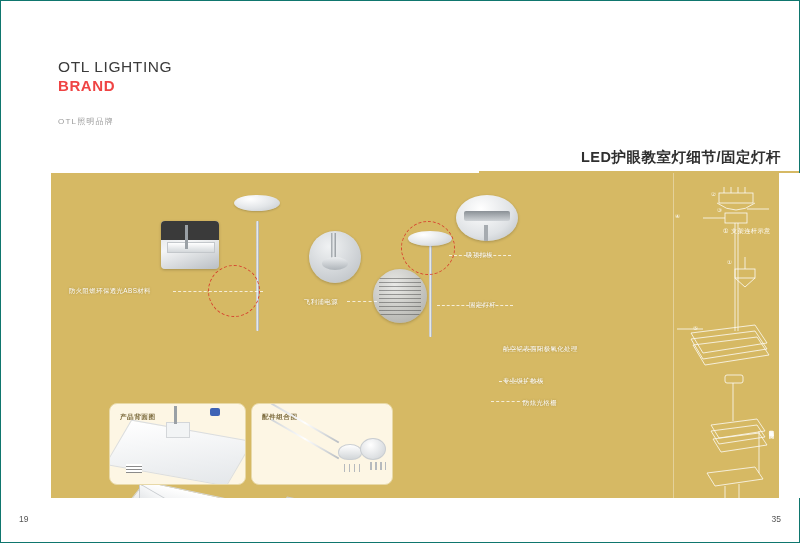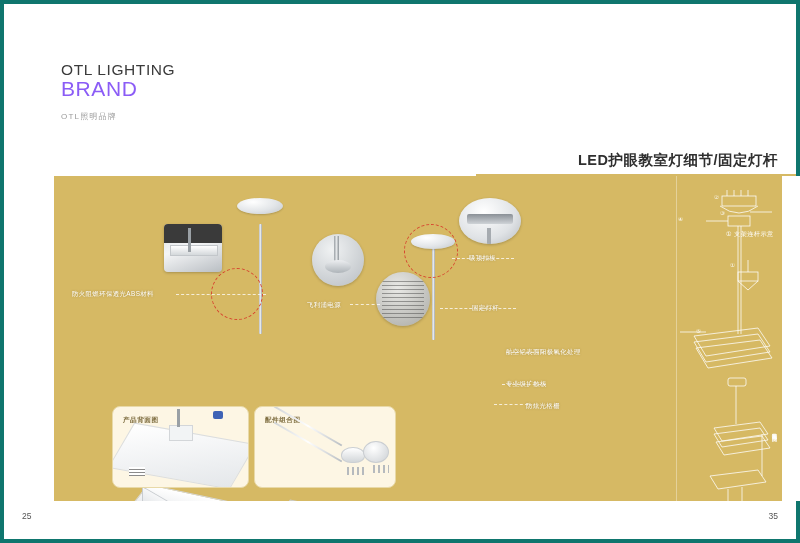--- a/index.html
+++ b/index.html
@@ -1,23 +1,23 @@
 <!DOCTYPE html>
 <html><head>
 <meta charset="utf-8">
 <style>
   html,body{margin:0;padding:0;background:#ffffff;}
   body{width:800px;height:543px;overflow:hidden;font-family:"Liberation Sans","DejaVu Sans",sans-serif;position:relative;}
-  .page{position:absolute;inset:0;background:#fff;border:4px solid #0f766e;box-sizing:border-box;}
+  .page{position:absolute;inset:0;background:#fff;border:1px solid #0f766e;box-sizing:border-box;}
 
   
   .brand{position:absolute;left:57px;top:56px;}
   .brand-line1{font-size:15.5px;letter-spacing:.6px;color:#3b3b3b;line-height:19px;font-weight:400;}
-  .brand-line2{font-size:21px;letter-spacing:.6px;color:#8b5cf6;line-height:19px;font-weight:400;}
-  .brand-cn{font-size:8px;letter-spacing:1.2px;color:#9a9a9a;margin-top:13px;}
+  .brand-line2{font-size:15px;letter-spacing:.6px;color:#ef4444;line-height:19px;font-weight:700;}
+  .brand-cn{font-size:8px;letter-spacing:1.2px;color:#9a9a9a;margin-top:21px;}
 
   .sec{position:absolute;left:57px;top:116px;}
   .sec-cn{font-size:19px;font-weight:700;color:#c9a23f;letter-spacing:2px;display:inline-block;vertical-align:middle;}
   .chev{display:inline-block;vertical-align:middle;margin-left:6px;color:#c9a23f;font-size:17px;letter-spacing:-3px;font-weight:700;}
   .sec-en{font-size:10.5px;letter-spacing:1.1px;color:#c9a23f;margin-top:5px;}
 
   .rtitle{position:absolute;right:18px;top:147px;font-size:14.5px;font-weight:700;color:#2f2f2f;letter-spacing:.5px;}
   .gbar{position:absolute;right:0;top:170px;width:320px;height:9px;background:#d6b964;}
 
   
@@ -220,16 +220,16 @@
       <div class="tnum" style="left:2px;top:40px;">④</div>
       <div class="tnum" style="left:20px;top:152px;">⑤</div>
 
       <div class="tlbl" style="left:50px;top:54px;">① 支架连杆示意</div>
       <div class="tlbl-v" style="left:96px;top:252px;">安装距离吊顶高度</div>
     </div>
 
     <div class="panel-right-white"></div>
   </div>
 
-  <div class="pnum l">25</div>
+  <div class="pnum l">19</div>
   <div class="pnum r">35</div>
 
 </div>
 
 </body></html>

